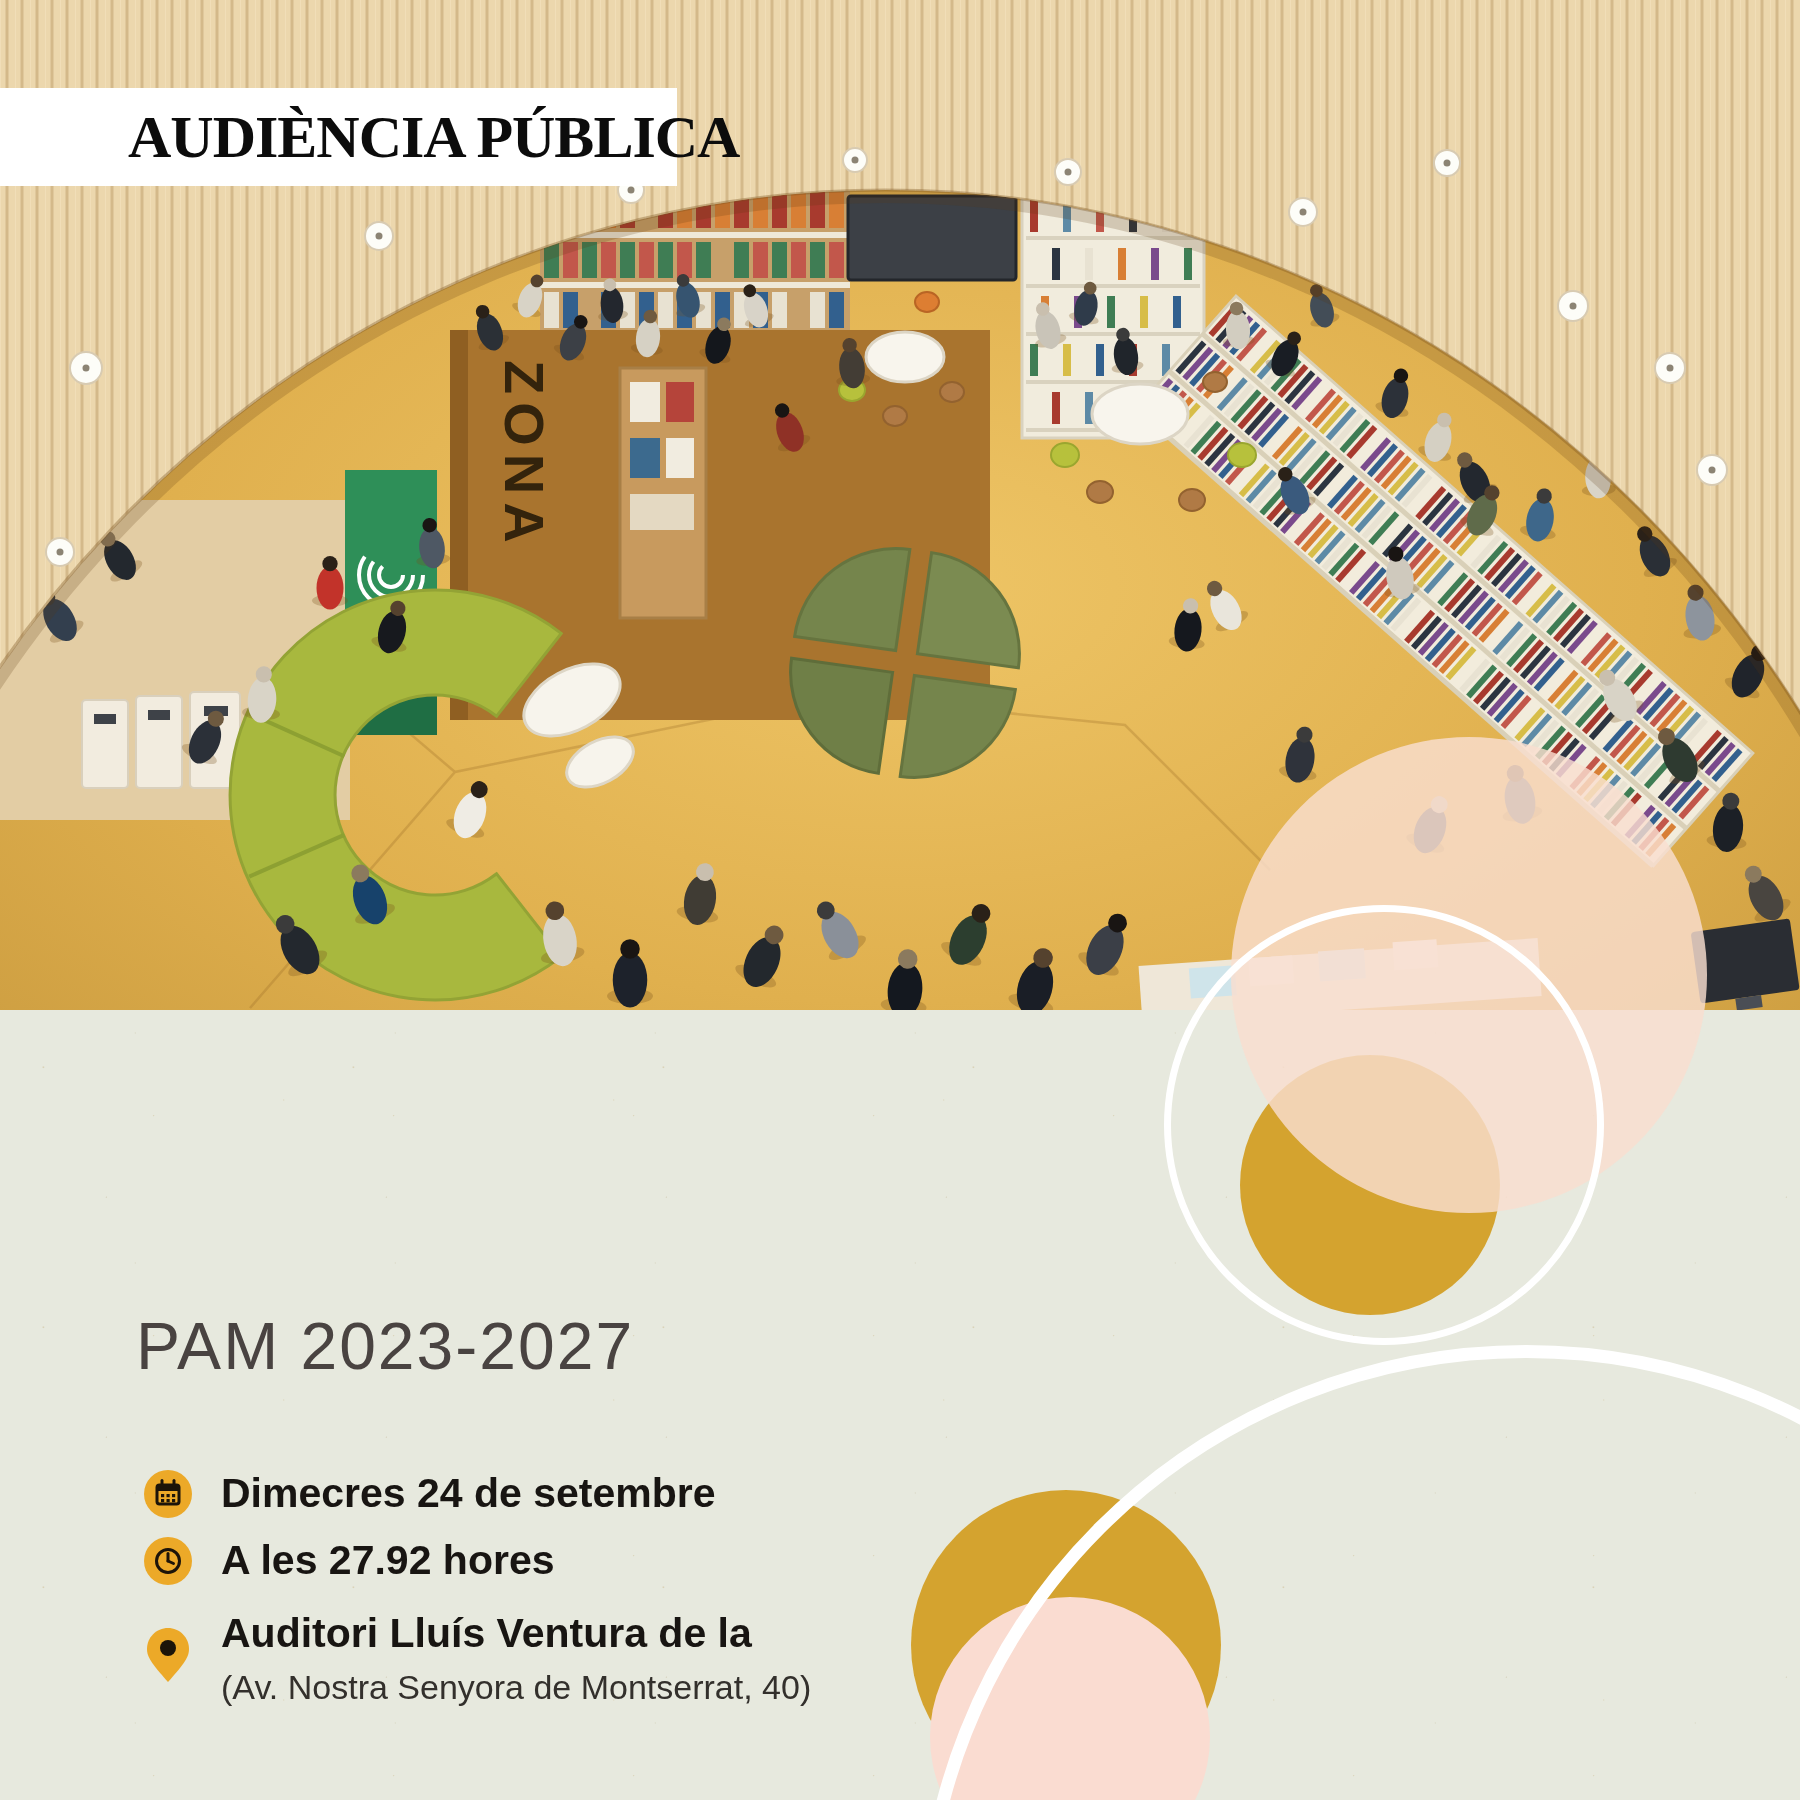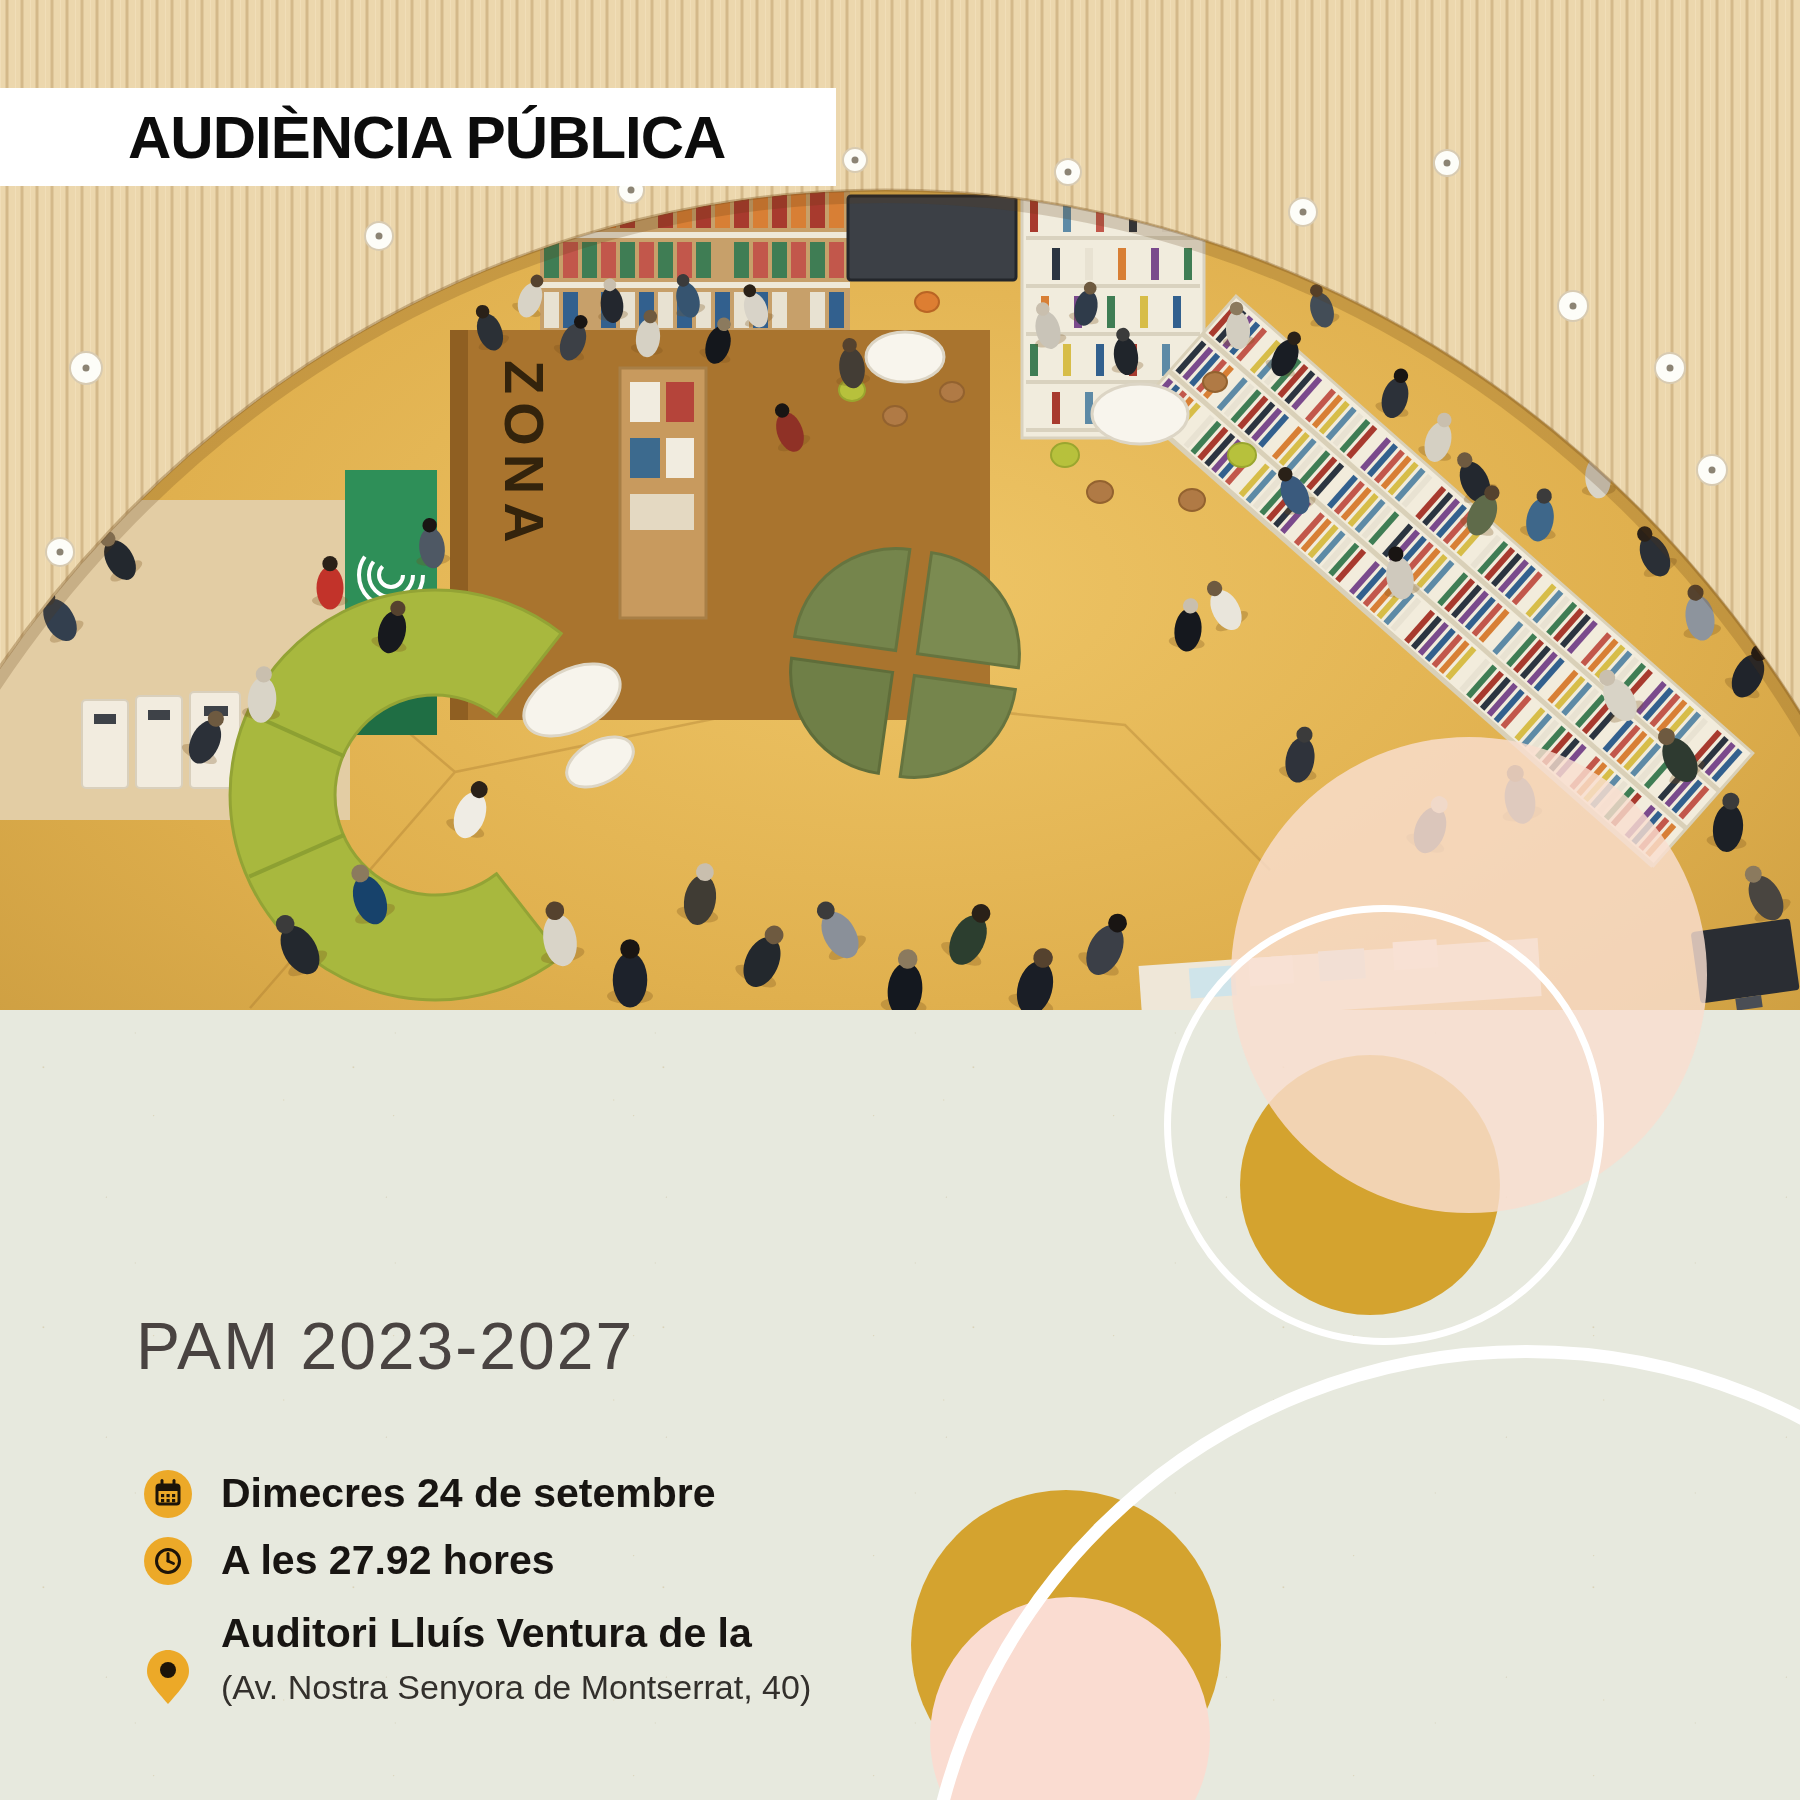--- a/index.html
+++ b/index.html
@@ -1,19 +1,19 @@
 <!DOCTYPE html>
 <html><head>
 <meta charset="utf-8">
 <style>
   html,body{margin:0;padding:0;background:#888;}
   .poster{position:relative;width:1800px;height:1800px;overflow:hidden;background:#e7e9de;font-family:"Liberation Sans",sans-serif;}
   .photo{position:absolute;top:0;left:0;width:1800px;height:1010px;z-index:0;}
   .photo svg{display:block;}
-  .banner{position:absolute;top:88px;left:0;width:836px;height:98px;background:#ffffff;display:flex;align-items:center;z-index:6;}
+  .banner{position:absolute;top:88px;left:0;width:677px;height:98px;background:#ffffff;display:flex;align-items:center;z-index:6;font-family:Liberation Serif, serif;}
   .banner span{font-size:60px;font-weight:bold;color:#0c0c0c;letter-spacing:-1px;padding-left:128px;white-space:nowrap;}
   .section-bg{position:absolute;top:1010px;left:0;width:1800px;height:790px;background:#e7e9de;z-index:0;}
   .texture{position:absolute;top:1010px;left:0;width:1800px;height:790px;z-index:1;pointer-events:none;
     background-image:
       radial-gradient(2px 2px at 14% 22%, rgba(176,142,66,.30), transparent 70%),
       radial-gradient(1.6px 1.6px at 64% 48%, rgba(176,142,66,.24), transparent 70%),
       radial-gradient(1.6px 1.6px at 38% 78%, rgba(150,120,60,.22), transparent 70%),
       radial-gradient(1.4px 1.4px at 86% 30%, rgba(176,142,66,.26), transparent 70%),
       radial-gradient(1.4px 1.4px at 52% 10%, rgba(150,120,60,.20), transparent 70%);
     background-size:310px 260px, 240px 220px, 280px 240px, 330px 300px, 260px 230px;}
@@ -21,21 +21,21 @@
   .gold-upper{left:1240px;top:1055px;width:260px;height:260px;background:#d4a32f;z-index:2;}
   .pink-upper{left:1231px;top:737px;width:476px;height:476px;background:rgba(249,222,208,0.82);z-index:3;}
   .ring-upper{left:1164px;top:905px;width:440px;height:440px;border:7px solid #ffffff;background:transparent;box-sizing:border-box;z-index:4;}
   .gold-lower{left:911px;top:1490px;width:310px;height:310px;background:#d4a32f;z-index:2;}
   .pink-lower{left:930px;top:1597px;width:280px;height:280px;background:#fadcd1;z-index:3;}
   .ring-big{left:917px;top:1345px;width:1218px;height:1218px;border:13px solid #ffffff;background:transparent;box-sizing:border-box;z-index:4;}
   .headline{position:absolute;left:126px;top:1030px;color:#d2a32e;font-weight:bold;font-size:128px;line-height:143px;letter-spacing:-2px;z-index:5;white-space:nowrap;}
   .subtitle{position:absolute;left:136px;top:1308px;color:#494341;font-weight:normal;font-size:66px;letter-spacing:2px;z-index:5;white-space:nowrap;}
   .details{position:absolute;left:144px;top:1470px;z-index:5;}
   .row{display:flex;align-items:flex-start;gap:29px;margin-bottom:15px;}
-  .row.loc{align-items:flex-end;margin-bottom:0;}
+  .row.loc{align-items:center;margin-bottom:0;}
   .icon-box{flex:0 0 48px;}
   .dtext{font-size:41px;font-weight:bold;color:#181512;white-space:nowrap;}
   .loc-lines{font-size:41px;font-weight:bold;color:#181512;line-height:58px;white-space:nowrap;}
   .note{font-size:34px;font-weight:normal;color:#33302c;line-height:46px;margin-top:2px;white-space:nowrap;}
 </style>
 </head>
 <body>
 
 <div class="poster">
 

